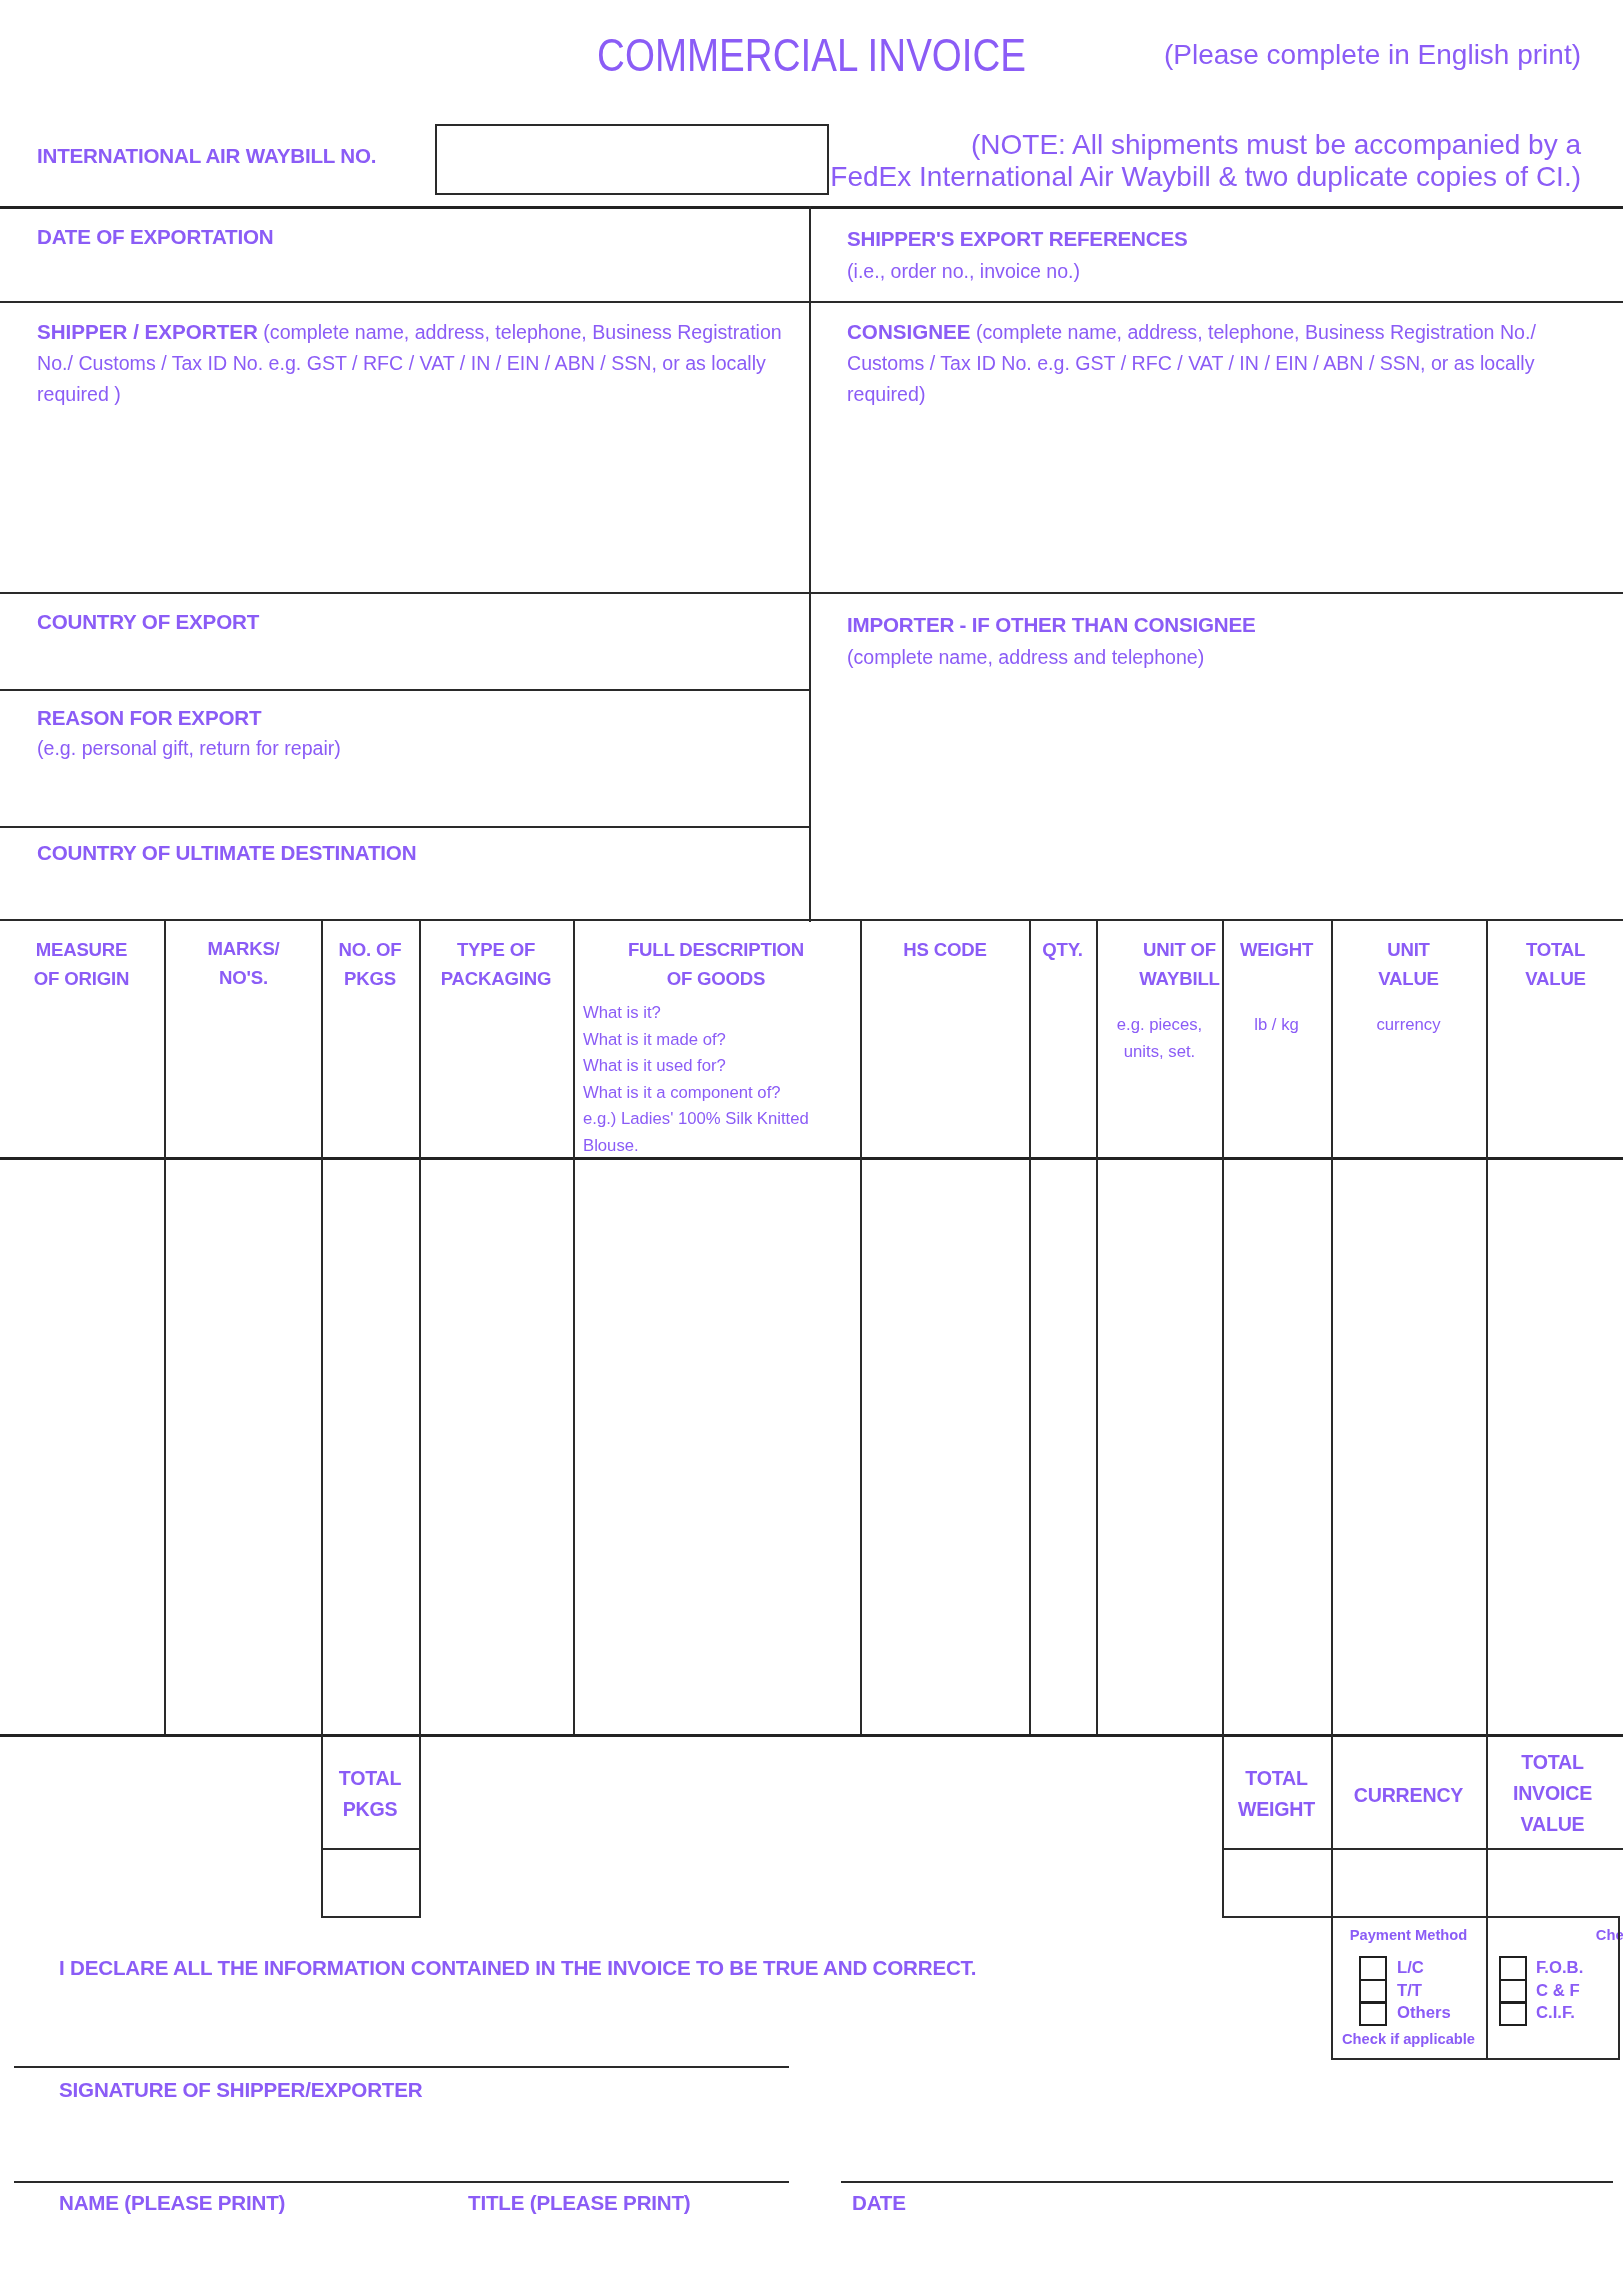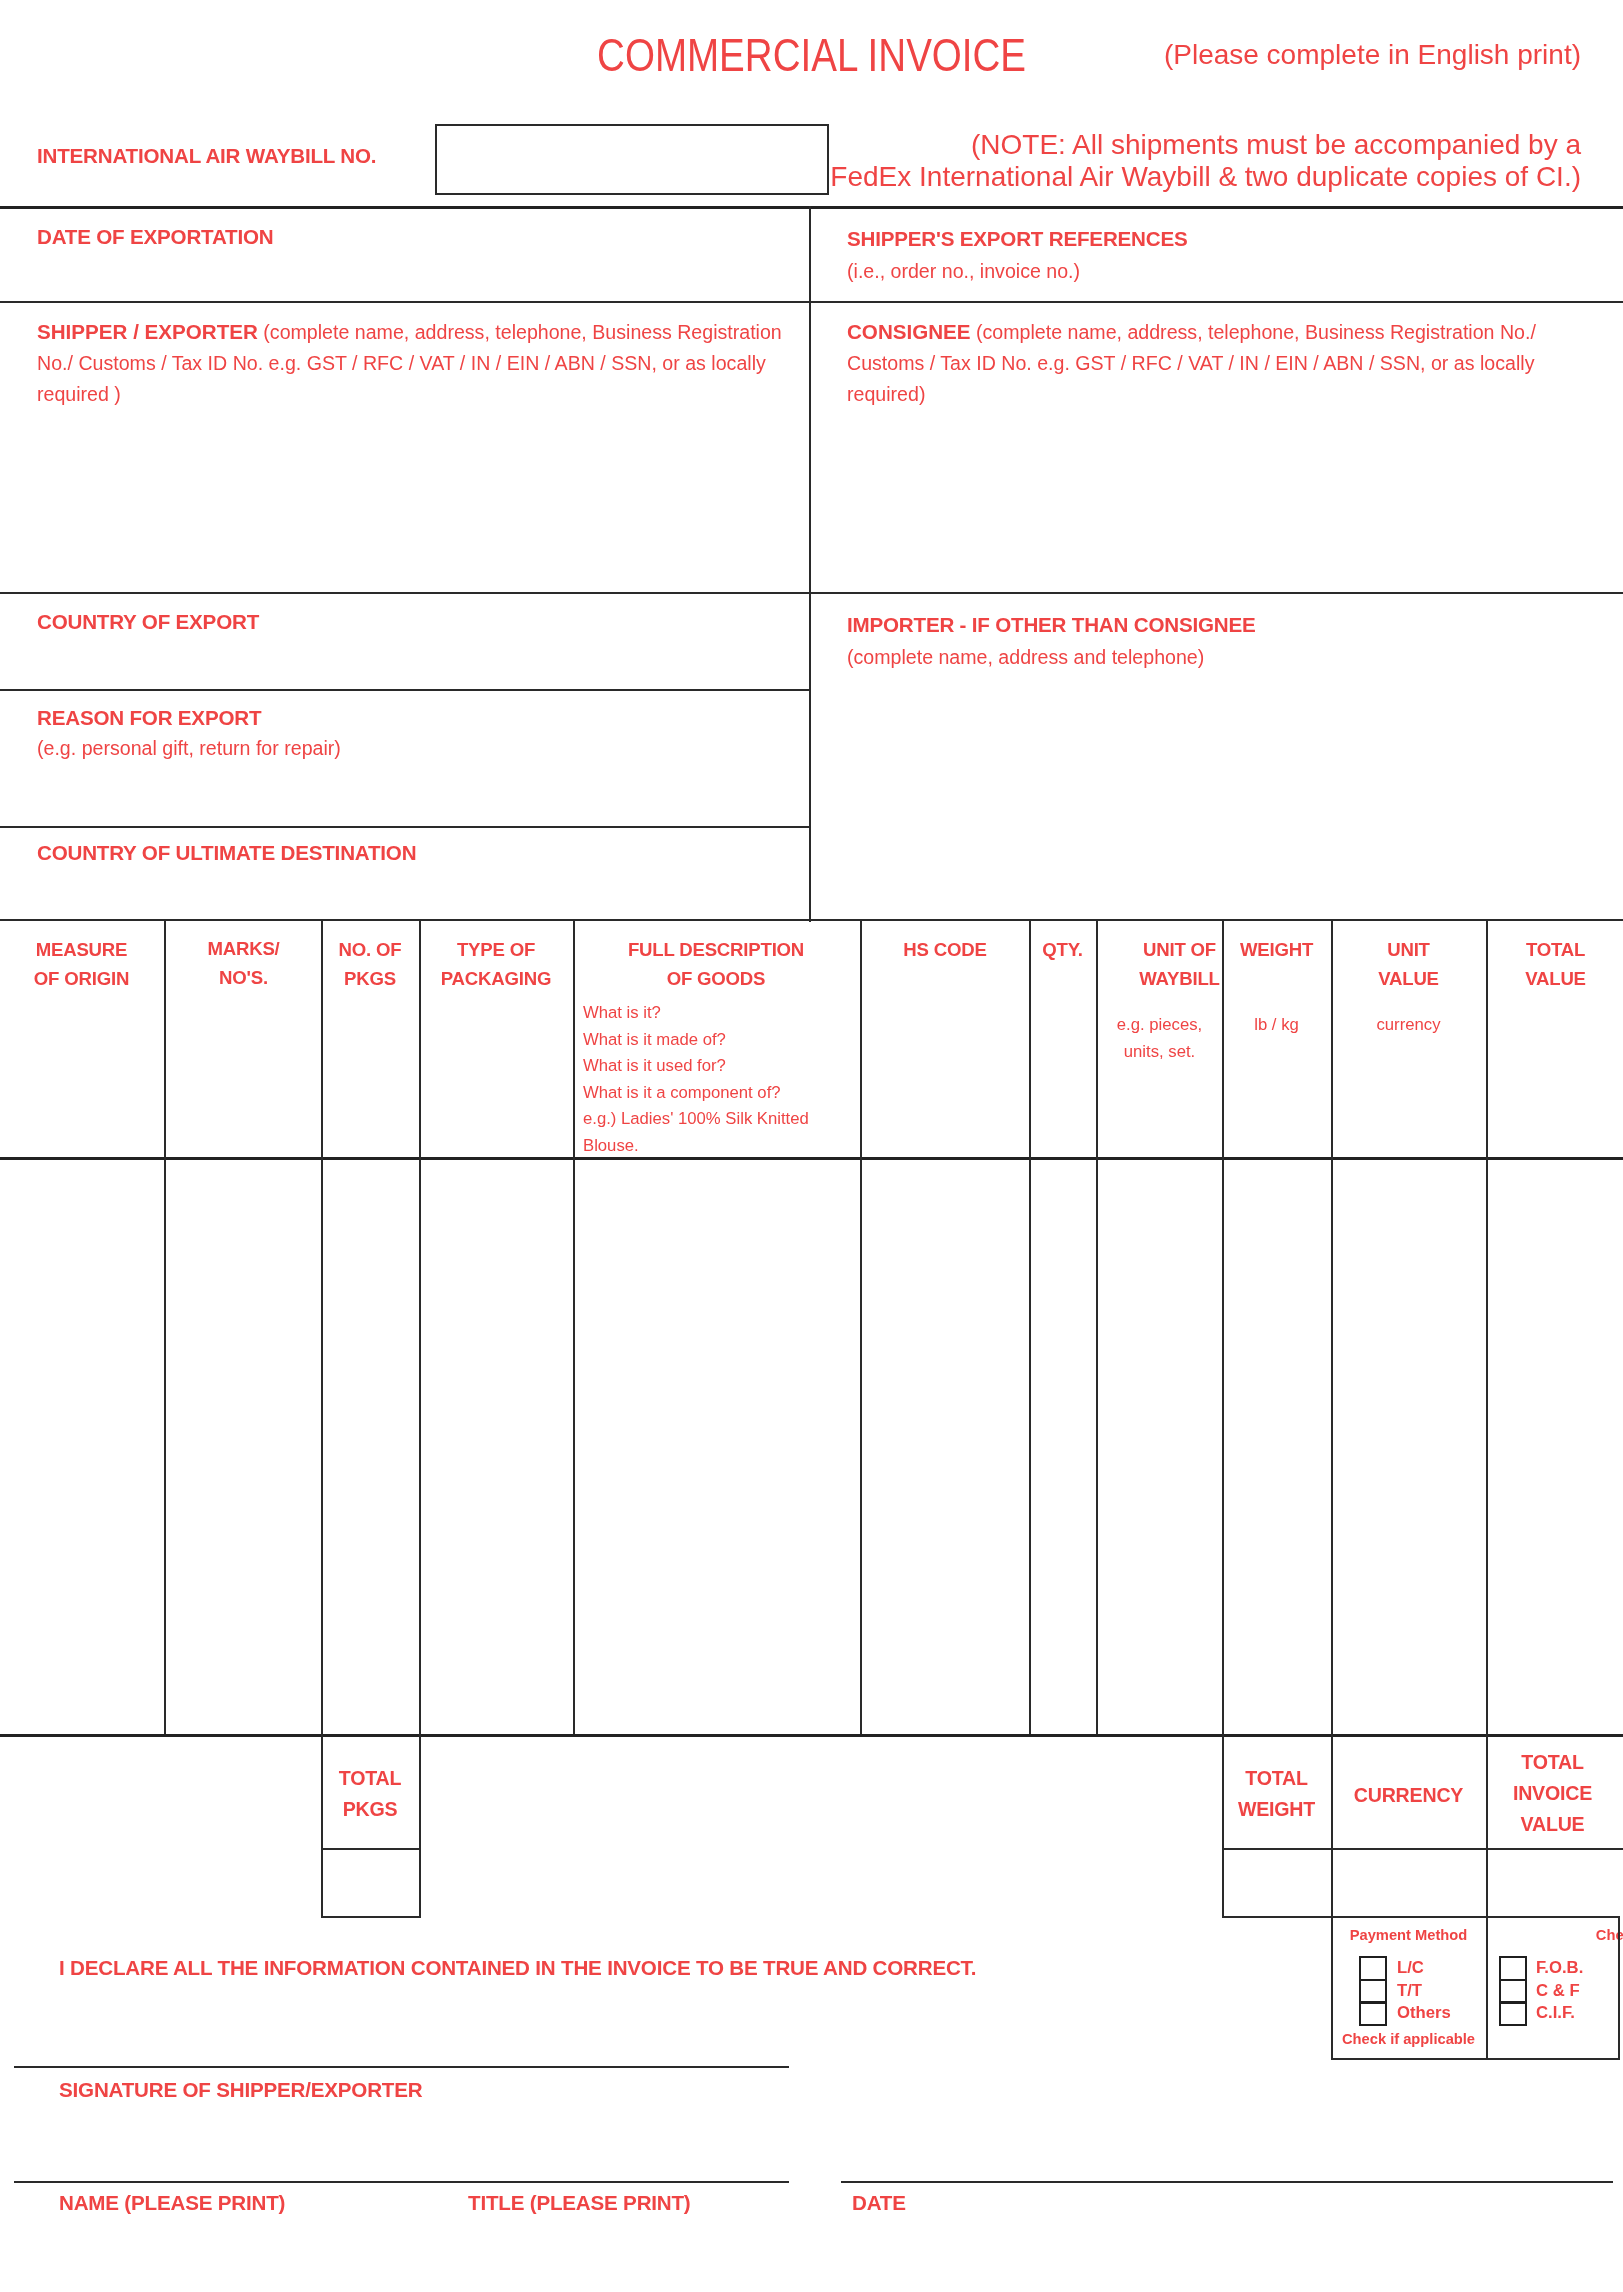--- a/index.html
+++ b/index.html
@@ -1,17 +1,17 @@
 <!DOCTYPE html>
 <html><head>
 <meta charset="utf-8">
 <style>
   html,body{margin:0;padding:0;background:#fff;}
   #page{position:relative;width:1623px;height:2293px;background:#fff;overflow:hidden;
-        font-family:"Liberation Sans",sans-serif;color:#ef4444;}
+        font-family:"Liberation Sans",sans-serif;color:#8b5cf6;}
   .abs{position:absolute;}
   .hl{position:absolute;background:#2a2a2a;height:2px;}
   .hl.thick{height:2.9px;background:#222;}
   .vl{position:absolute;background:#2a2a2a;width:2px;}
   .title{font-size:47px;letter-spacing:0px;white-space:nowrap;display:inline-block;
          transform:scaleX(.82);transform-origin:center;font-weight:normal;}
   .plain21{font-size:28px;}
   .sec-label{font-size:20.6px;font-weight:bold;letter-spacing:-0.2px;}
   .sec-hint{font-size:19.6px;font-weight:normal;}
   .wrapblock{font-size:19.6px;line-height:31px;}

